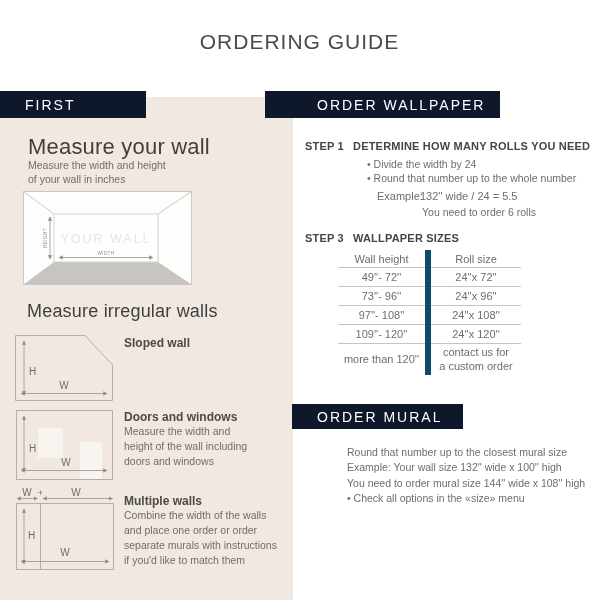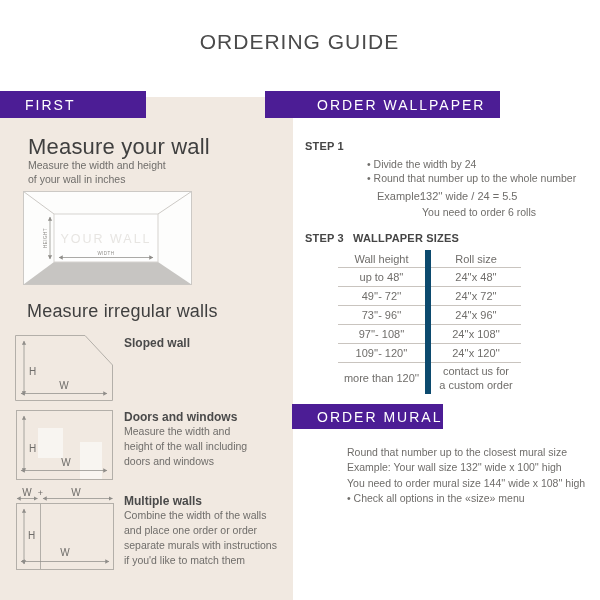--- a/index.html
+++ b/index.html
@@ -9,25 +9,25 @@
     -webkit-font-smoothing:antialiased;
   }
   .abs{position:absolute;}
   .pre{white-space:pre-line;}
   
   #page-title{left:0;right:10px;top:30px;text-align:center;font-size:21px;
     letter-spacing:1px;color:#4a4a4a;font-weight:500;padding-left:9px;}
   
   #left-panel{left:0;top:97px;width:293px;height:503px;background:#f1e9e1;}
   
-  .bar{background:#4c1d95;color:#ffffff;font-size:14px;letter-spacing:2px;
+  .bar{background:#0f172a;color:#ffffff;font-size:14px;letter-spacing:2px;
     display:flex;align-items:center;box-sizing:border-box;font-weight:400;}
   #first-badge{left:0;top:91px;width:146px;height:27px;padding-left:25px;}
   #wallpaper-badge{left:265px;top:91px;width:235px;height:27px;padding-left:52px;}
-  #mural-badge{left:292px;top:404px;width:151px;height:25px;padding-left:25px;}
+  #mural-badge{left:292px;top:404px;width:171px;height:25px;padding-left:25px;}
   
   .h-main{font-size:22px;color:#3f3f3f;font-weight:500;letter-spacing:0.2px;}
   #measure-heading{left:28px;top:134px;}
   #irregular-heading{left:27px;top:301px;font-size:18px;}
   #measure-sub{left:28px;top:158px;font-size:10.5px;line-height:14px;color:#6f6d6a;}
   .item-title{font-size:12px;font-weight:700;color:#4a4a4a;}
   .item-body{font-size:10.5px;line-height:15px;color:#6f6d6a;}
   #sloped-title{left:124px;top:336px;}
   #sloped-body{left:124px;top:350px;}
   #doors-title{left:124px;top:410px;}
@@ -146,42 +146,39 @@
     <line x1="5" y1="75.5" x2="93" y2="75.5" stroke="#8f8d89" stroke-width="0.75" marker-start="url(#arr)" marker-end="url(#arr)"></line>
     <text x="49" y="70" text-anchor="middle" font-size="10" fill="#6f6d6a">W</text>
   </svg>
   <div class="abs item-title" id="multi-title">Multiple walls</div>
   <div class="abs item-body pre" id="multi-body">Combine the width of the walls
 and place one order or order
 separate murals with instructions
 if you'd like to match them</div>
 
   <div class="abs step-label" id="step1-label">STEP 1</div>
+  <div class="abs step-label" id="step1-heading">DETERMINE HOW MANY ROLLS YOU NEED</div>
   <div class="abs body-line" id="bullet-1">• Divide the width by 24</div>
   <div class="abs body-line" id="bullet-2">• Round that number up to the whole number</div>
   <div class="abs" id="example-label">Example:</div>
   <div class="abs" id="example-value">132'' wide / 24 = 5.5</div>
   <div class="abs body-line" id="example-result">You need to order 6 rolls</div>
 
   <div class="abs step-label" id="step2-label">STEP 3</div>
   <div class="abs step-label" id="step2-heading">WALLPAPER SIZES</div>
 
   <table id="sizes-table">
     <thead>
       <tr>
         <td>Wall height</td>
         <td>Roll size</td>
       </tr>
     </thead>
     <tbody>
       <tr>
-        <td>up to 48''</td>
-        <td>24''x 48''</td>
-      </tr>
-      <tr>
         <td>49''- 72''</td>
         <td>24''x 72''</td>
       </tr>
       <tr>
         <td>73''- 96''</td>
         <td>24''x 96''</td>
       </tr>
       <tr>
         <td>97''- 108''</td>
         <td>24''x 108''</td>

